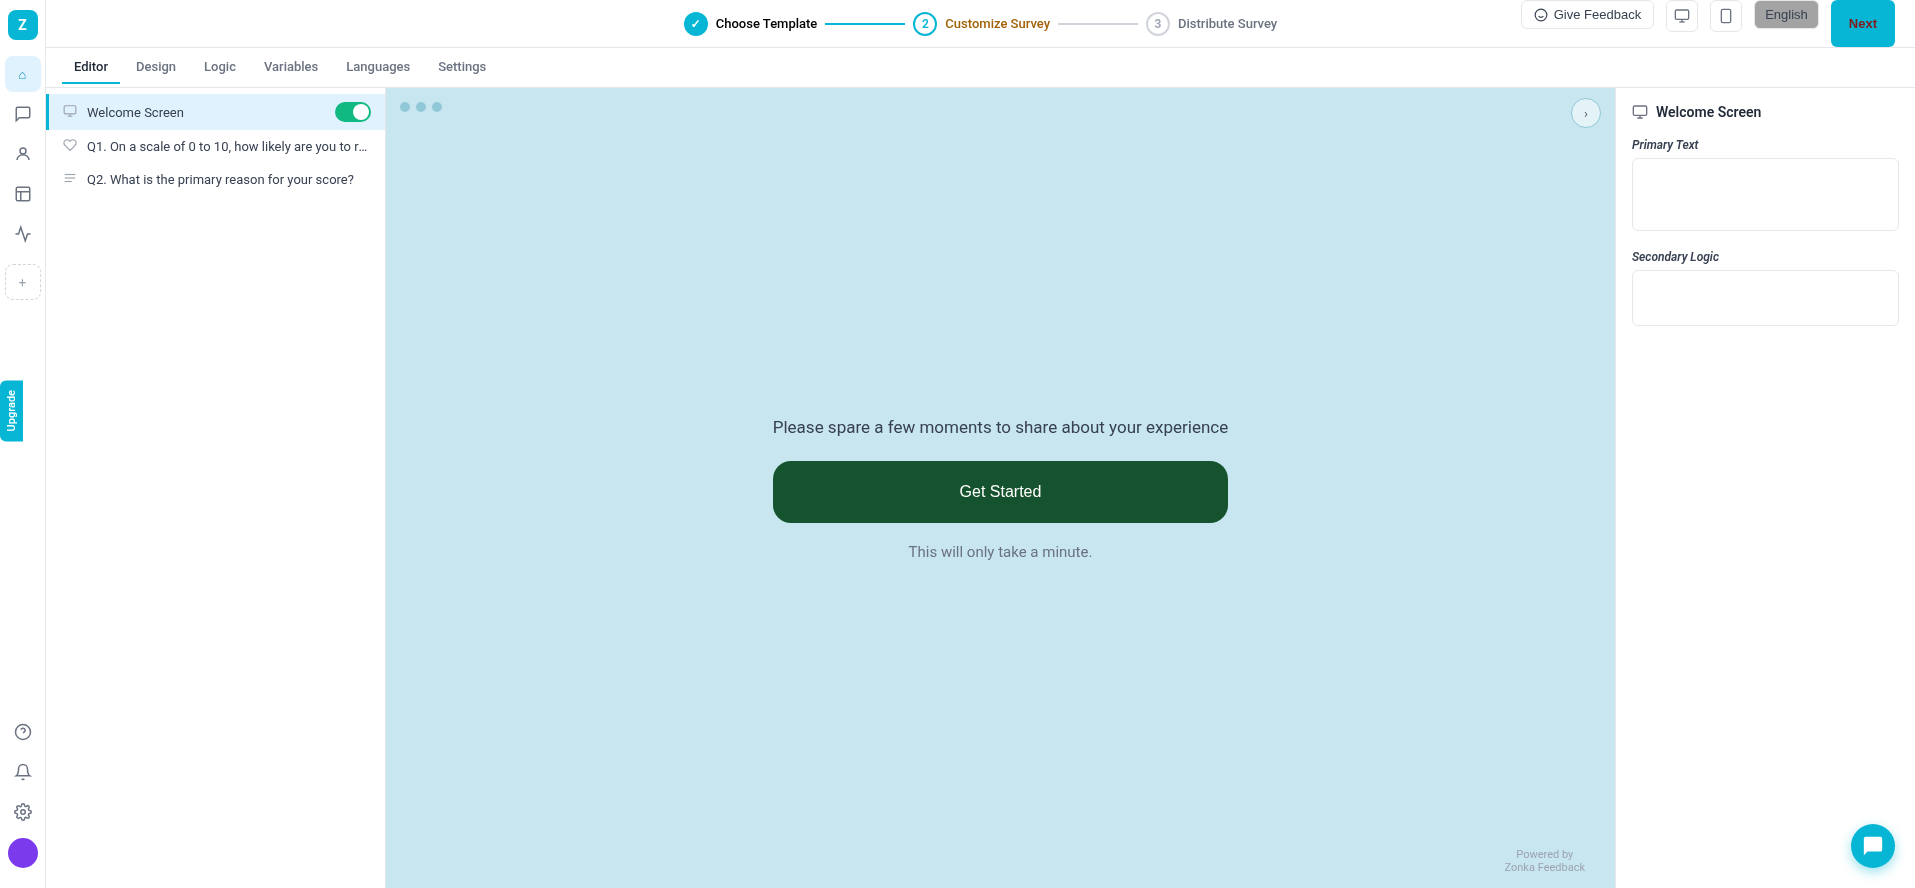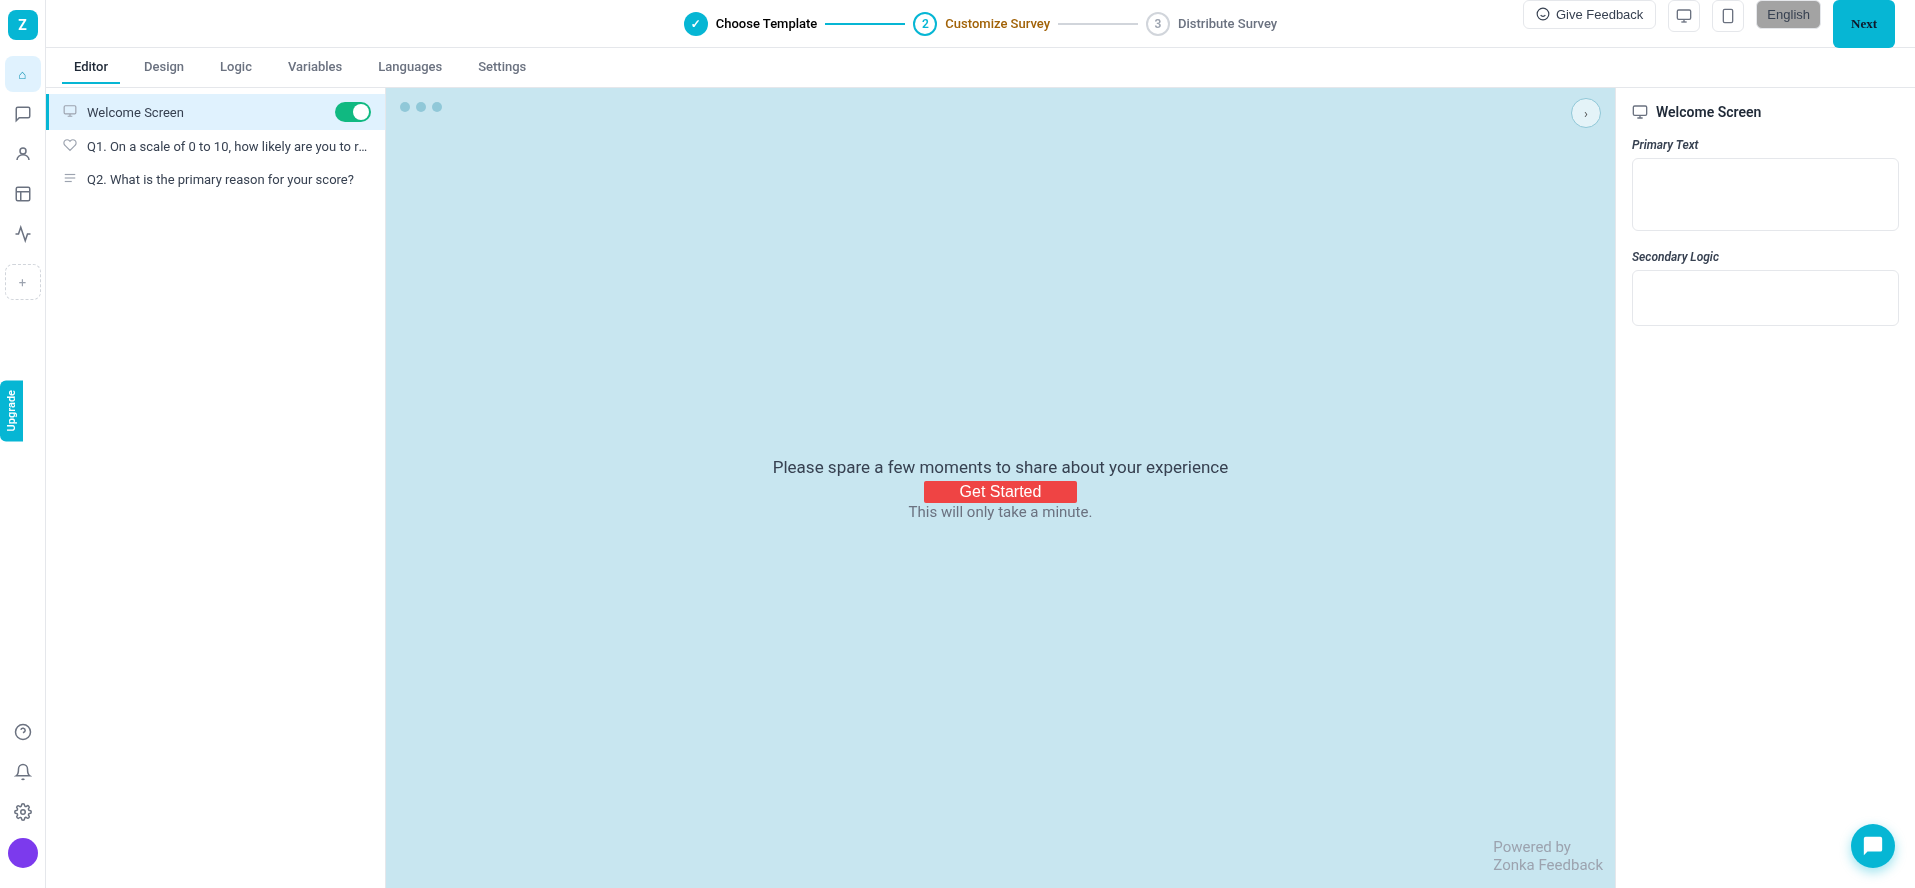--- a/index.html
+++ b/index.html
@@ -128,39 +128,38 @@
       border: 1px solid #e5e7eb;
       border-radius: 6px;
       padding: 6px 10px;
       cursor: pointer;
       background: #a3a3a3;
       font-size: 13px;
       color: #374151;
     }
     .next-btn {
       background: #06b6d4;
-      color: #0f172a;
+      color: #7f1d1d;
       border: none;
       border-radius: 6px;
       padding: 16px 18px;
       font-size: 13px;
       font-weight: 600;
       cursor: pointer;
-      font-family: Liberation Serif, serif;
     }
 
     
     .toolbar {
       background: #fff;
       border-bottom: 1px solid #e5e7eb;
       display: flex;
       align-items: center;
       padding: 0 16px;
       height: 40px;
-      gap: 12px;
+      gap: 4px;
     }
     .toolbar-tab {
       padding: 8px 12px;
       font-size: 13px;
       color: #6b7280;
       cursor: pointer;
       border-bottom: 2px solid transparent;
       font-weight: 500;
     }
     .toolbar-tab.active {
@@ -264,43 +263,43 @@
       position: absolute;
       top: 10px; right: 14px;
       width: 30px; height: 30px;
       border: 1px solid #90c8d8;
       border-radius: 50%;
       display: flex; align-items: center; justify-content: center;
       color: #555; cursor: pointer; background: rgba(255,255,255,0.5);
     }
     .preview-content {
       text-align: center;
-      display: flex; flex-direction: column; align-items: center; 
+      display: flex; flex-direction: column; gap: 20px;
     }
     .preview-primary-text {
       font-size: 17px; color: #374151; max-width: 500px; line-height: 1.5;
     }
     .preview-get-started-btn {
-      background: #ef4444;
+      background: #14532d;
       color: #fff;
       border: none;
-      border-radius: 2px;
-      padding: 2px 36px;
+      border-radius: 18px;
+      padding: 22px 36px;
       font-size: 16px;
       cursor: pointer;
       font-weight: 500;
     }
     .preview-secondary-text {
       font-size: 15px; color: #6b7280;
     }
     .preview-powered {
       position: absolute;
-      bottom: 14px; right: 12px;
-      text-align: left;
-      font-size: 15px; color: #9ca3af;
+      bottom: 14px; right: 30px;
+      text-align: center;
+      font-size: 11px; color: #9ca3af;
     }
 
     
     .right-panel {
       width: 300px;
       background: #fff;
       border-left: 1px solid #e5e7eb;
       padding: 16px;
       overflow-y: auto;
     }

